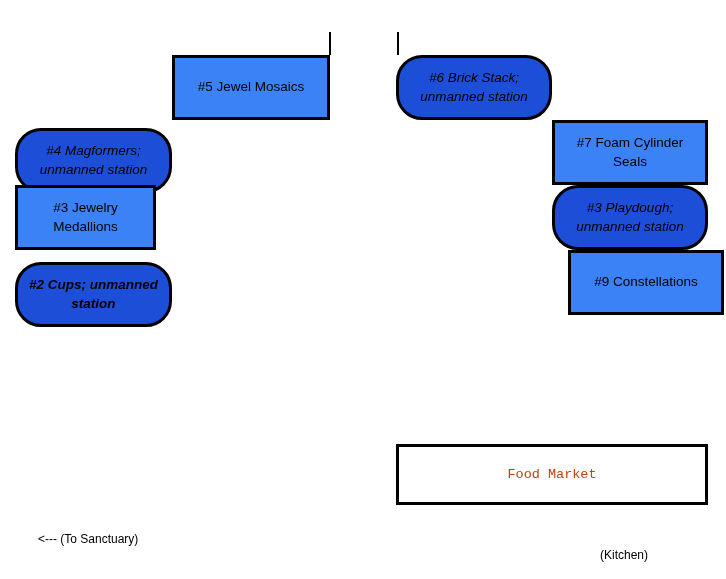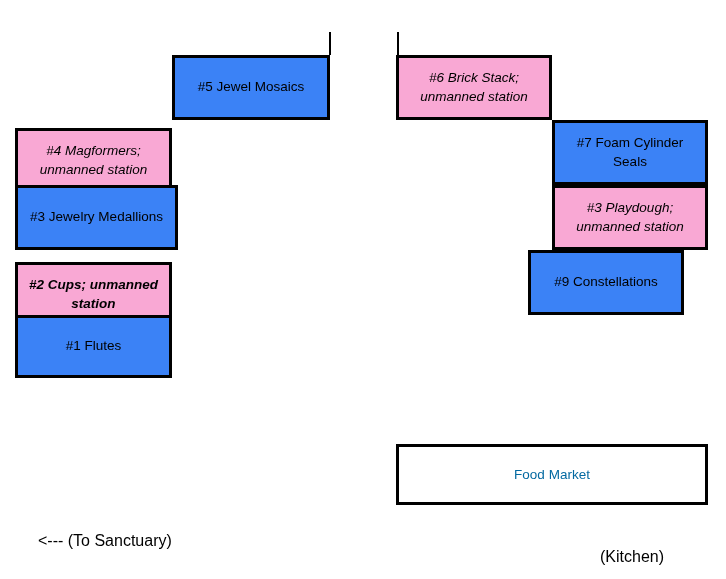--- a/index.html
+++ b/index.html
@@ -30,47 +30,49 @@
     display: flex;
     align-items: center;
     justify-content: center;
     text-align: center;
     font-size: 13.5px;
     line-height: 1.35;
     color: #000000;
     padding: 2px 6px;
   }
   .station.shaded {
-    background: #f9a8d4;
+    background: #1d4ed8;
     font-style: italic;
+    border-radius: 26px;
   }
   .station .label {
     display: block;
     width: 100%;
   }
   .wide-room {
     position: absolute;
     box-sizing: border-box;
     border: 3px solid #000000;
     background: #ffffff;
     display: flex;
     align-items: center;
     justify-content: center;
     text-align: center;
     font-size: 13.5px;
-    color: #0369a1;
+    color: #c2410c;
+    font-family: Liberation Mono, monospace;
   }
   .door-line {
     position: absolute;
     width: 2px;
     background: #000000;
   }
   .caption {
     position: absolute;
-    font-size: 16px;
+    font-size: 12px;
     color: #000000;
     white-space: nowrap;
     text-align: center;
   }
 </style>
 </head>
 <body>
 
 <div id="canvas">
 
@@ -82,41 +84,38 @@
   </div>
 
   <div class="station shaded" style="left:396px; top:55px; width:156px; height:65px;">
     <span class="label">#6 Brick Stack; unmanned station</span>
   </div>
 
   <div class="station shaded" style="left:15px; top:120px; width:157px; height:65px;margin-top:8px;">
     <span class="label">#4 Magformers; unmanned station</span>
   </div>
 
-  <div class="station" style="left:15px; top:185px; width:163px; height:65px;">
+  <div class="station" style="left:15px; top:185px; width:141px; height:65px;">
     <span class="label">#3 Jewelry Medallions</span>
   </div>
 
   <div class="station shaded" style="left:15px; top:262px; width:157px; height:65px;font-weight:bold;">
     <span class="label">#2 Cups; unmanned station</span>
   </div>
 
-  <div class="station" style="left:15px; top:315px; width:157px; height:63px;">
-    <span class="label">#1 Flutes</span>
-  </div>
 
   <div class="station" style="left:552px; top:120px; width:156px; height:65px;justify-content:flex-end;">
     <span class="label">#7 Foam Cylinder Seals</span>
   </div>
 
   <div class="station shaded" style="left:552px; top:185px; width:156px; height:65px;">
     <span class="label">#3 Playdough; unmanned station</span>
   </div>
 
-  <div class="station" style="left:528px; top:250px; width:156px; height:65px;">
+  <div class="station" style="left:568px; top:250px; width:156px; height:65px;">
     <span class="label">#9 Constellations</span>
   </div>
 
   <div class="wide-room" style="left:396px; top:444px; width:312px; height:61px;">
     <span class="label">Food Market</span>
   </div>
 
   <div class="caption" style="left:38px; top:532px;">&lt;--- (To Sanctuary)</div>
 
   <div class="caption" style="left:600px; top:548px;">(Kitchen)</div>

